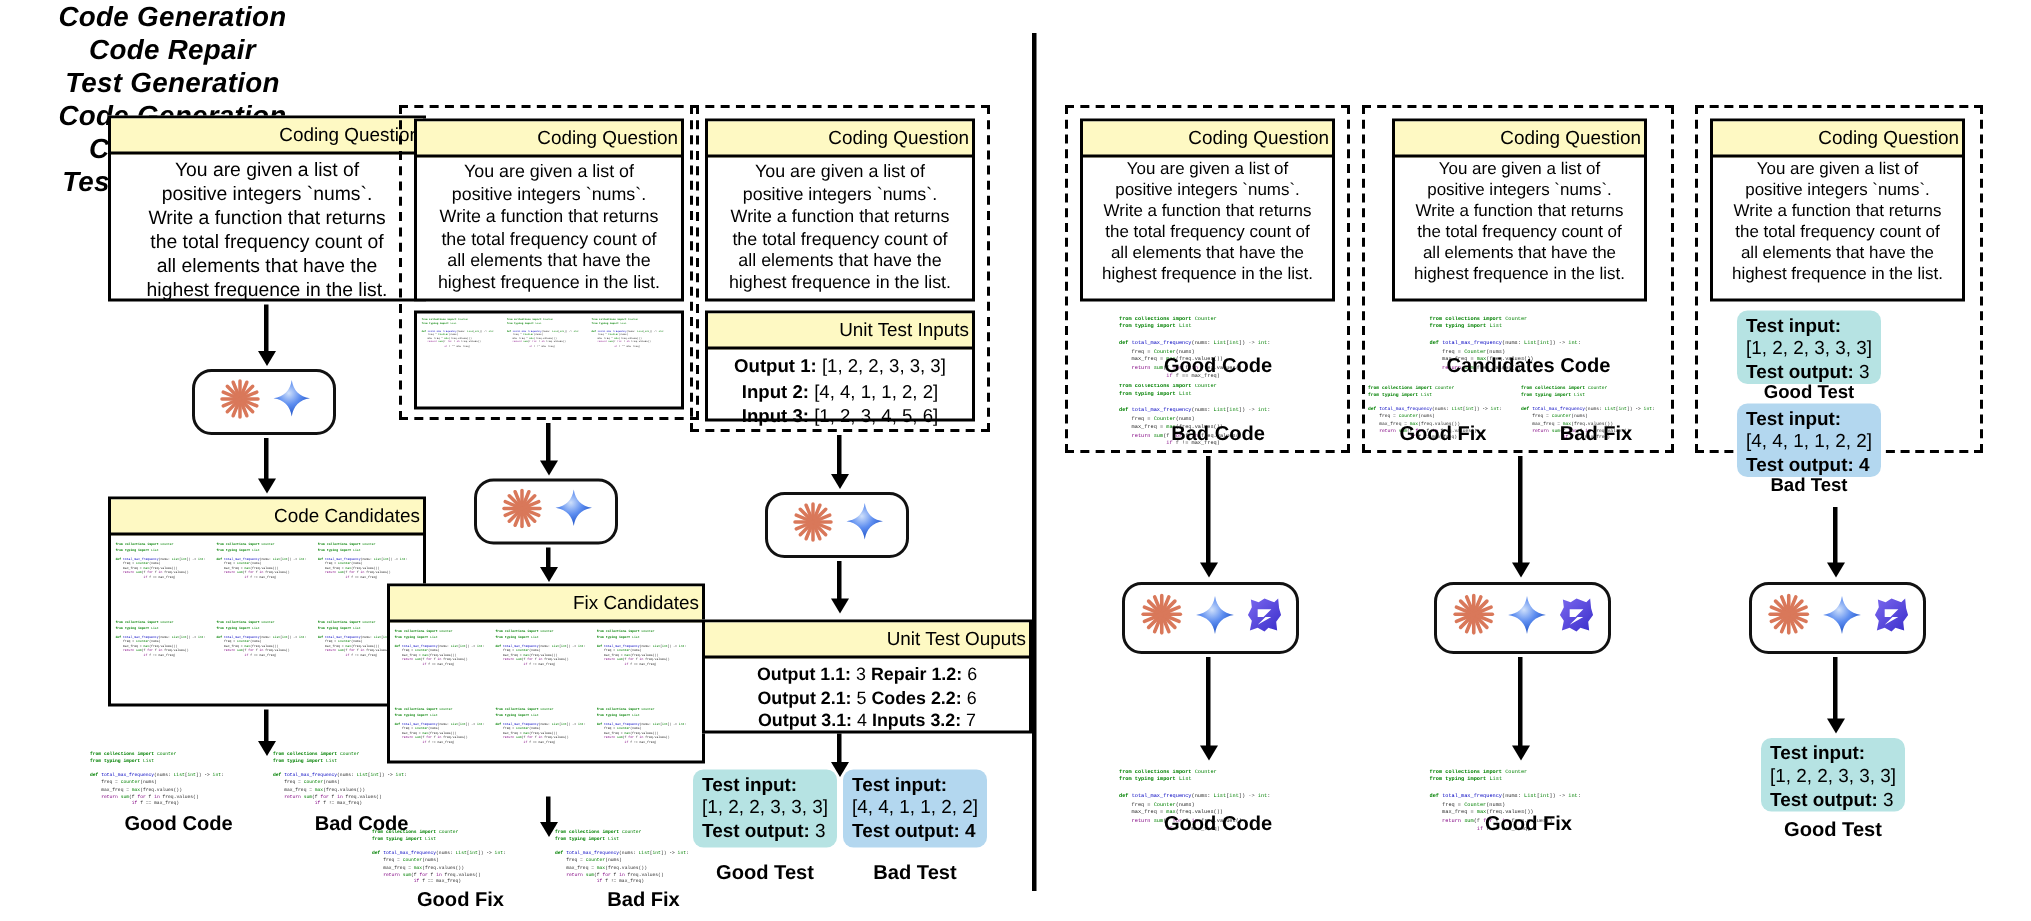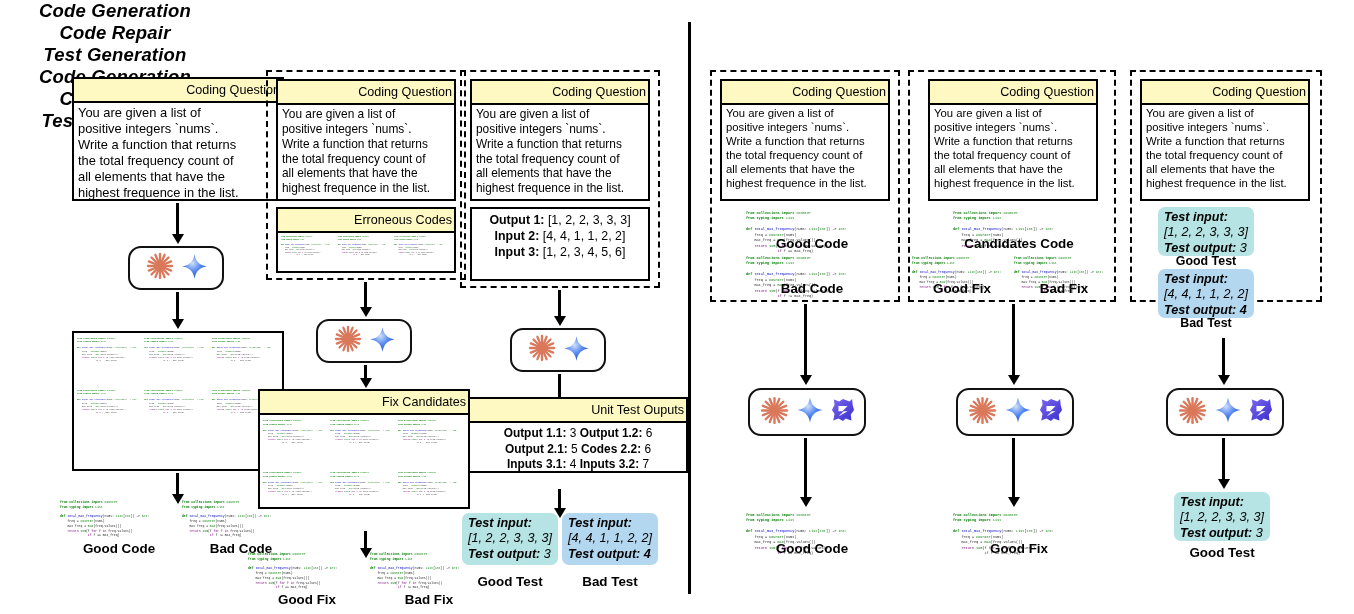--- a/index.html
+++ b/index.html
@@ -8,21 +8,21 @@
   .col-title{font-style:italic;font-weight:bold;font-size:18.5px;text-align:center;
              letter-spacing:.2px;white-space:nowrap;}
 
   
   .dashed{position:absolute;border:2px dashed #000;box-sizing:border-box;}
 
   
   .box{position:absolute;box-sizing:border-box;border:2.4px solid #000;background:#fff;}
   .box-hd{font-weight:normal;font-size:12.6px;text-align:right;padding:4px 2px 4px;
           border-bottom:2.4px solid #000;line-height:1.15;background:#fef9c3;}
-  .box-bd{font-size:13px;line-height:1.22;padding:2px 4px 3px;}
+  .box-bd{font-size:13px;line-height:1.22;padding:2px 4px 3px;text-align:center;}
   .box-bd.qtext{font-size:12.9px;line-height:1.235;}
 
   .ut-line{font-size:12.4px;line-height:1.3;text-align:center;white-space:nowrap;}
   .ut-line b{font-weight:bold;}
   .uo-line{font-size:11.9px;line-height:1.3;text-align:center;white-space:nowrap;}
 
   
   .arrow{position:absolute;background:#000;width:3px;}
   .arrow:after{content:"";position:absolute;left:50%;bottom:-9px;transform:translateX(-50%);
     width:0;height:0;border-left:6.5px solid transparent;border-right:6.5px solid transparent;
@@ -37,21 +37,21 @@
         color:#2b2b2b;overflow:hidden;}
   .code .mod{color:#008000;font-weight:bold;}
   .code .fn{color:#0000c0;}
   .code .bi{color:#800080;}
   .code .ty{color:#008000;}
   .code .nm{color:#111;}
 
   .caption{position:absolute;font-weight:bold;font-size:13.4px;text-align:center;white-space:nowrap;}
 
   
-  .chip{position:absolute;box-sizing:border-box;border-radius:7px;padding:3px 6px 4px;font-style:italic;}
+  .chip{position:absolute;box-sizing:border-box;border-radius:7px;padding:3px 6px 4px;}
   .chip .l{font-size:12.6px;line-height:1.22;white-space:nowrap;}
   .chip .l b{font-weight:bold;}
 
   .divider{position:absolute;background:#000;width:3.4px;}
 
   .grid-codes{position:absolute;display:grid;}
 </style>
 </head>
 <body>
 
@@ -104,20 +104,21 @@
           </radialGradient>
         </defs>
       <path d="M20 2 C21.6 12.4 27.6 18.4 38 20 C27.6 21.6 21.6 27.6 20 38 C18.4 27.6 12.4 21.6 2 20 C12.4 18.4 18.4 12.4 20 2 Z" fill="url(#gg1)"></path>
     </svg>
   </span>
 </div>
 
 <div class="arrow" style="left:176px;top:292px;height:28px;"></div>
 
 <div class="box" style="left:72px;top:331px;width:212px;height:140px;">
+  <div class="box-hd">Code Candidates</div>
   <div class="grid-codes" style="position:relative;display:grid;grid-template-columns:repeat(3,1fr);grid-template-rows:repeat(2,1fr);height:112px;padding:4px 3px;box-sizing:border-box;">
       <div class="code" style="position: relative; font-size: 2.1px; line-height: 1.5; overflow: hidden;"><div><span class="mod">from</span> <span class="mod">collections</span> <span class="mod">import</span> <span class="nm"><span class="ty">Counter</span></span></div><div><span class="mod">from</span> <span class="mod">typing</span> <span class="mod">import</span> <span class="nm"><span class="ty">List</span></span></div><div>&nbsp;</div><div><span class="mod">def</span> <span class="fn">total_max_frequency</span>(nums: <span class="ty">List</span>[<span class="ty">int</span>]) -&gt; <span class="ty">int</span>:</div><div>    freq = <span class="ty">Counter</span>(nums)</div><div>    max_freq = <span class="ty">max</span>(freq.values())</div><div>    <span class="bi">return</span> <span class="ty">sum</span>(f <span class="bi">for</span> f <span class="bi">in</span> freq.values()</div><div>               <span class="bi">if</span> f == max_freq)</div></div>
       <div class="code" style="position: relative; font-size: 2.1px; line-height: 1.5; overflow: hidden;"><div><span class="mod">from</span> <span class="mod">collections</span> <span class="mod">import</span> <span class="nm"><span class="ty">Counter</span></span></div><div><span class="mod">from</span> <span class="mod">typing</span> <span class="mod">import</span> <span class="nm"><span class="ty">List</span></span></div><div>&nbsp;</div><div><span class="mod">def</span> <span class="fn">total_max_frequency</span>(nums: <span class="ty">List</span>[<span class="ty">int</span>]) -&gt; <span class="ty">int</span>:</div><div>    freq = <span class="ty">Counter</span>(nums)</div><div>    max_freq = <span class="ty">max</span>(freq.values())</div><div>    <span class="bi">return</span> <span class="ty">sum</span>(f <span class="bi">for</span> f <span class="bi">in</span> freq.values()</div><div>               <span class="bi">if</span> f != max_freq)</div></div>
       <div class="code" style="position: relative; font-size: 2.1px; line-height: 1.5; overflow: hidden;"><div><span class="mod">from</span> <span class="mod">collections</span> <span class="mod">import</span> <span class="nm"><span class="ty">Counter</span></span></div><div><span class="mod">from</span> <span class="mod">typing</span> <span class="mod">import</span> <span class="nm"><span class="ty">List</span></span></div><div>&nbsp;</div><div><span class="mod">def</span> <span class="fn">total_max_frequency</span>(nums: <span class="ty">List</span>[<span class="ty">int</span>]) -&gt; <span class="ty">int</span>:</div><div>    freq = <span class="ty">Counter</span>(nums)</div><div>    max_freq = <span class="ty">max</span>(freq.values())</div><div>    <span class="bi">return</span> <span class="ty">sum</span>(f <span class="bi">for</span> f <span class="bi">in</span> freq.values()</div><div>               <span class="bi">if</span> f == max_freq)</div></div>
       <div class="code" style="position: relative; font-size: 2.1px; line-height: 1.5; overflow: hidden;"><div><span class="mod">from</span> <span class="mod">collections</span> <span class="mod">import</span> <span class="nm"><span class="ty">Counter</span></span></div><div><span class="mod">from</span> <span class="mod">typing</span> <span class="mod">import</span> <span class="nm"><span class="ty">List</span></span></div><div>&nbsp;</div><div><span class="mod">def</span> <span class="fn">total_max_frequency</span>(nums: <span class="ty">List</span>[<span class="ty">int</span>]) -&gt; <span class="ty">int</span>:</div><div>    freq = <span class="ty">Counter</span>(nums)</div><div>    max_freq = <span class="ty">max</span>(freq.values())</div><div>    <span class="bi">return</span> <span class="ty">sum</span>(f <span class="bi">for</span> f <span class="bi">in</span> freq.values()</div><div>               <span class="bi">if</span> f != max_freq)</div></div>
       <div class="code" style="position: relative; font-size: 2.1px; line-height: 1.5; overflow: hidden;"><div><span class="mod">from</span> <span class="mod">collections</span> <span class="mod">import</span> <span class="nm"><span class="ty">Counter</span></span></div><div><span class="mod">from</span> <span class="mod">typing</span> <span class="mod">import</span> <span class="nm"><span class="ty">List</span></span></div><div>&nbsp;</div><div><span class="mod">def</span> <span class="fn">total_max_frequency</span>(nums: <span class="ty">List</span>[<span class="ty">int</span>]) -&gt; <span class="ty">int</span>:</div><div>    freq = <span class="ty">Counter</span>(nums)</div><div>    max_freq = <span class="ty">max</span>(freq.values())</div><div>    <span class="bi">return</span> <span class="ty">sum</span>(f <span class="bi">for</span> f <span class="bi">in</span> freq.values()</div><div>               <span class="bi">if</span> f == max_freq)</div></div>
       <div class="code" style="position: relative; font-size: 2.1px; line-height: 1.5; overflow: hidden;"><div><span class="mod">from</span> <span class="mod">collections</span> <span class="mod">import</span> <span class="nm"><span class="ty">Counter</span></span></div><div><span class="mod">from</span> <span class="mod">typing</span> <span class="mod">import</span> <span class="nm"><span class="ty">List</span></span></div><div>&nbsp;</div><div><span class="mod">def</span> <span class="fn">total_max_frequency</span>(nums: <span class="ty">List</span>[<span class="ty">int</span>]) -&gt; <span class="ty">int</span>:</div><div>    freq = <span class="ty">Counter</span>(nums)</div><div>    max_freq = <span class="ty">max</span>(freq.values())</div><div>    <span class="bi">return</span> <span class="ty">sum</span>(f <span class="bi">for</span> f <span class="bi">in</span> freq.values()</div><div>               <span class="bi">if</span> f != max_freq)</div></div>
     </div>
 </div>
 
@@ -138,21 +139,20 @@
     <div>You are given a list of</div>
     <div>positive integers `nums`.</div>
     <div>Write a function that returns</div>
     <div>the total frequency count of</div>
     <div>all elements that have the</div>
     <div>highest frequence in the list.</div>
   </div>
 </div>
 
 <div class="box" style="left:276px;top:207px;width:180px;height:66px;">
-  <div class="box-hd">Erroneous Codes</div>
   <div class="grid-codes" style="position:relative;display:grid;grid-template-columns:repeat(3,1fr);grid-template-rows:1fr;height:40px;padding:3px;box-sizing:border-box;">
       <div class="code" style="position: relative; font-size: 1.7px; line-height: 1.5; overflow: hidden;"><div><span class="mod">from</span> <span class="mod">collections</span> <span class="mod">import</span> <span class="nm"><span class="ty">Counter</span></span></div><div><span class="mod">from</span> <span class="mod">typing</span> <span class="mod">import</span> <span class="nm"><span class="ty">List</span></span></div><div>&nbsp;</div><div><span class="mod">def</span> <span class="fn">total_max_frequency</span>(nums: <span class="ty">List</span>[<span class="ty">int</span>]) -&gt; <span class="ty">int</span>:</div><div>    freq = <span class="ty">Counter</span>(nums)</div><div>    max_freq = <span class="ty">max</span>(freq.values())</div><div>    <span class="bi">return</span> <span class="ty">sum</span>(f <span class="bi">for</span> f <span class="bi">in</span> freq.values()</div><div>               <span class="bi">if</span> f == max_freq)</div></div>
       <div class="code" style="position: relative; font-size: 1.7px; line-height: 1.5; overflow: hidden;"><div><span class="mod">from</span> <span class="mod">collections</span> <span class="mod">import</span> <span class="nm"><span class="ty">Counter</span></span></div><div><span class="mod">from</span> <span class="mod">typing</span> <span class="mod">import</span> <span class="nm"><span class="ty">List</span></span></div><div>&nbsp;</div><div><span class="mod">def</span> <span class="fn">total_max_frequency</span>(nums: <span class="ty">List</span>[<span class="ty">int</span>]) -&gt; <span class="ty">int</span>:</div><div>    freq = <span class="ty">Counter</span>(nums)</div><div>    max_freq = <span class="ty">max</span>(freq.values())</div><div>    <span class="bi">return</span> <span class="ty">sum</span>(f <span class="bi">for</span> f <span class="bi">in</span> freq.values()</div><div>               <span class="bi">if</span> f != max_freq)</div></div>
       <div class="code" style="position: relative; font-size: 1.7px; line-height: 1.5; overflow: hidden;"><div><span class="mod">from</span> <span class="mod">collections</span> <span class="mod">import</span> <span class="nm"><span class="ty">Counter</span></span></div><div><span class="mod">from</span> <span class="mod">typing</span> <span class="mod">import</span> <span class="nm"><span class="ty">List</span></span></div><div>&nbsp;</div><div><span class="mod">def</span> <span class="fn">total_max_frequency</span>(nums: <span class="ty">List</span>[<span class="ty">int</span>]) -&gt; <span class="ty">int</span>:</div><div>    freq = <span class="ty">Counter</span>(nums)</div><div>    max_freq = <span class="ty">max</span>(freq.values())</div><div>    <span class="bi">return</span> <span class="ty">sum</span>(f <span class="bi">for</span> f <span class="bi">in</span> freq.values()</div><div>               <span class="bi">if</span> f == max_freq)</div></div>
     </div>
 </div>
 
 <div class="arrow" style="left:364px;top:282px;height:26px;"></div>
 
 <div class="capsule" style="left:316px;top:319px;width:96px;height:44px;">
@@ -223,20 +223,21 @@
     <div>You are given a list of</div>
     <div>positive integers `nums`.</div>
     <div>Write a function that returns</div>
     <div>the total frequency count of</div>
     <div>all elements that have the</div>
     <div>highest frequence in the list.</div>
   </div>
 </div>
 
 <div class="box" style="left:470px;top:207px;width:180px;height:74px;">
+  <div class="box-hd">Unit Test Inputs</div>
   <div style="padding:3px 2px;">
     <div class="ut-line">
       <b>Output 1:</b>
       <span>[1, 2, 2, 3, 3, 3]</span>
     </div>
     <div class="ut-line">
       <b>Input 2:</b>
       <span>[4, 4, 1, 1, 2, 2]</span>
     </div>
     <div class="ut-line">
@@ -280,37 +281,37 @@
         <stop offset="100%" stop-color="#1b4fc4"></stop>
           </radialGradient>
         </defs>
       <path d="M20 2 C21.6 12.4 27.6 18.4 38 20 C27.6 21.6 21.6 27.6 20 38 C18.4 27.6 12.4 21.6 2 20 C12.4 18.4 18.4 12.4 20 2 Z" fill="url(#gg3)"></path>
     </svg>
   </span>
 </div>
 
 <div class="arrow" style="left:558px;top:374px;height:26px;"></div>
 
-<div class="box" style="left:468px;top:397px;width:220px;height:76px;">
+<div class="box" style="left:468px;top:413px;width:220px;height:76px;">
   <div class="box-hd">Unit Test Ouputs</div>
   <div style="padding:3px 2px;">
     <div class="uo-line">
       <b>Output 1.1:</b>
       <span>3</span>
-      <b>Output 1.2:</b>
+      <b>Repair 1.2:</b>
       <span>6</span>
     </div>
     <div class="uo-line">
       <b>Output 2.1:</b>
       <span>5</span>
       <b>Codes 2.2:</b>
       <span>6</span>
     </div>
     <div class="uo-line">
-      <b>Inputs 3.1:</b>
+      <b>Output 3.1:</b>
       <span>4</span>
       <b>Inputs 3.2:</b>
       <span>7</span>
     </div>
   </div>
 </div>
 
 <div class="arrow" style="left:558px;top:489px;height:20px;"></div>
 
 <div class="chip" style="left:462px;top:513px;width:96px;height:52px;background:#b6e3e3;">

